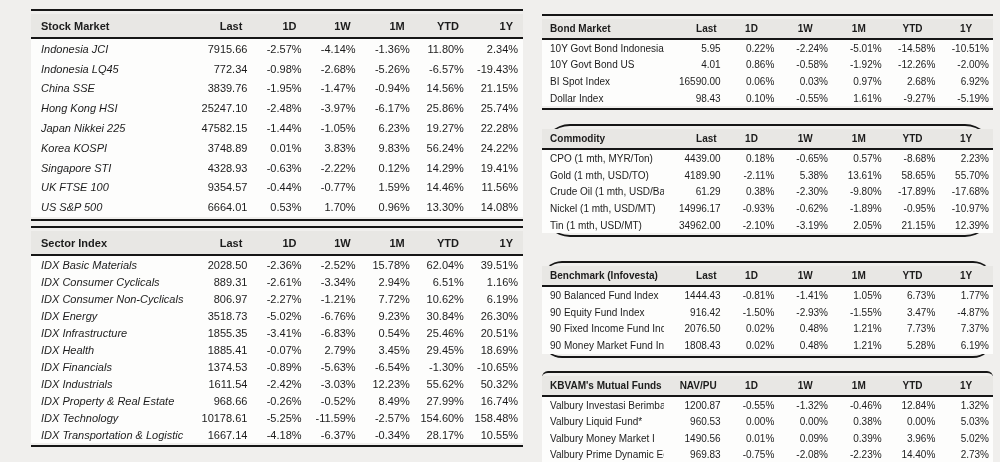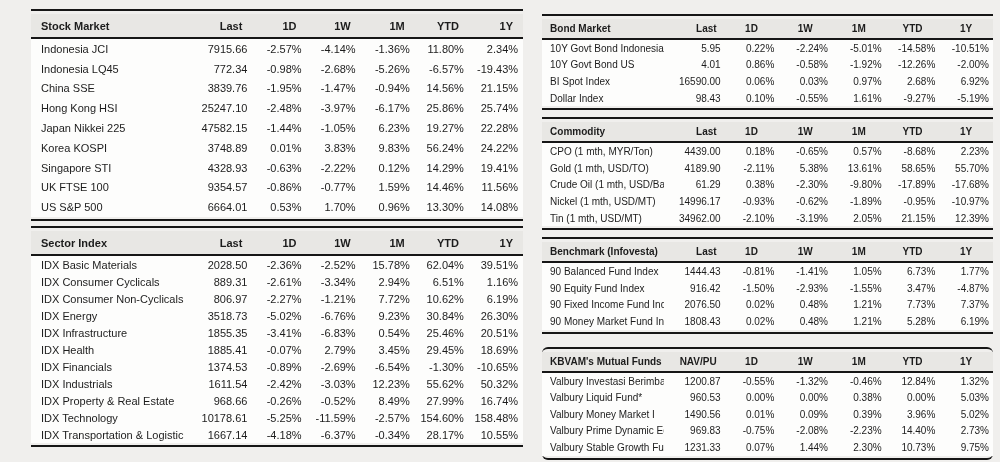--- a/index.html
+++ b/index.html
@@ -44,42 +44,42 @@
   td { white-space: nowrap; overflow: hidden; background: #fdfdfc; }
 
   
   .lefttbl table { font-size: 11px; line-height: 14px; }
   .lefttbl col.c-name { width: 33%; }
   .lefttbl col.c-val  { width: 12%; }
   .lefttbl col.c-p    { width: 11%; }
   .lefttbl th { padding: 4.5px 6px; }
   .lefttbl th.title-th { text-align: left; padding-left: 10px; }
   .lefttbl th.value-th, .lefttbl th.num-th { text-align: right; padding-right: 10px; }
-  .lefttbl td.name-td { text-align: left; padding-left: 10px; }
+  .lefttbl td.name-td { text-align: left; padding-left: 10px; font-style: italic; }
   .lefttbl td.num-td  { text-align: right; padding-right: 5px; }
 
   .tbl-stock-market td  { padding-top: 2.9px; padding-bottom: 2.9px; }
   .tbl-sector-index td  { padding-top: 1.5px; padding-bottom: 1.5px; }
   .tbl-sector-index { margin-top: 5px; }
 
   
   .righttbl table { font-size: 10px; line-height: 13px; }
   .righttbl col.c-name { width: 27%; }
   .righttbl col.c-val  { width: 13.5%; }
   .righttbl col.c-p    { width: 11.9%; }
   .righttbl th { padding: 3px 5px; }
   .righttbl th.title-th { text-align: left; padding-left: 8px; }
   .righttbl th.value-th { text-align: right; padding-right: 8px; }
   .righttbl th.num-th   { text-align: center; }
   .righttbl td.name-td  { text-align: left; padding-left: 8px; }
   .righttbl td.num-td   { text-align: right; padding-right: 4px; }
   .righttbl td { padding-top: 1.8px; padding-bottom: 1.8px; }
 
-  .tbl-commodity { margin-top: 7px; }
-  .tbl-benchmark { margin-top: 7px; }
+  .tbl-commodity { margin-top: 14px; border-radius: 28px; }
+  .tbl-benchmark { margin-top: 24px; border-radius: 20px; }
   .tbl-mutual-funds { margin-top: 13px; border-radius: 6px; }
 </style>
 </head>
 <body>
 
 <div class="board">
   <div class="col col-left">
   <div class="tblwrap tbl-stock-market lefttbl">
     <table>
       <colgroup>
@@ -162,21 +162,21 @@
               <td class="num-td">4328.93</td>
               <td class="num-td">-0.63%</td>
               <td class="num-td">-2.22%</td>
               <td class="num-td">0.12%</td>
               <td class="num-td">14.29%</td>
               <td class="num-td">19.41%</td>
             </tr>
             <tr>
               <td class="name-td">UK FTSE 100</td>
               <td class="num-td">9354.57</td>
-              <td class="num-td">-0.86%</td>
+              <td class="num-td">-0.44%</td>
               <td class="num-td">-0.77%</td>
               <td class="num-td">1.59%</td>
               <td class="num-td">14.46%</td>
               <td class="num-td">11.56%</td>
             </tr>
             <tr>
               <td class="name-td">US S&amp;P 500</td>
               <td class="num-td">6664.01</td>
               <td class="num-td">0.53%</td>
               <td class="num-td">1.70%</td>
@@ -262,21 +262,21 @@
               <td class="num-td">-0.07%</td>
               <td class="num-td">2.79%</td>
               <td class="num-td">3.45%</td>
               <td class="num-td">29.45%</td>
               <td class="num-td">18.69%</td>
             </tr>
             <tr>
               <td class="name-td">IDX Financials</td>
               <td class="num-td">1374.53</td>
               <td class="num-td">-0.89%</td>
-              <td class="num-td">-2.69%</td>
+              <td class="num-td">-5.63%</td>
               <td class="num-td">-6.54%</td>
               <td class="num-td">-1.30%</td>
               <td class="num-td">-10.65%</td>
             </tr>
             <tr>
               <td class="name-td">IDX Industrials</td>
               <td class="num-td">1611.54</td>
               <td class="num-td">-2.42%</td>
               <td class="num-td">-3.03%</td>
               <td class="num-td">12.23%</td>

